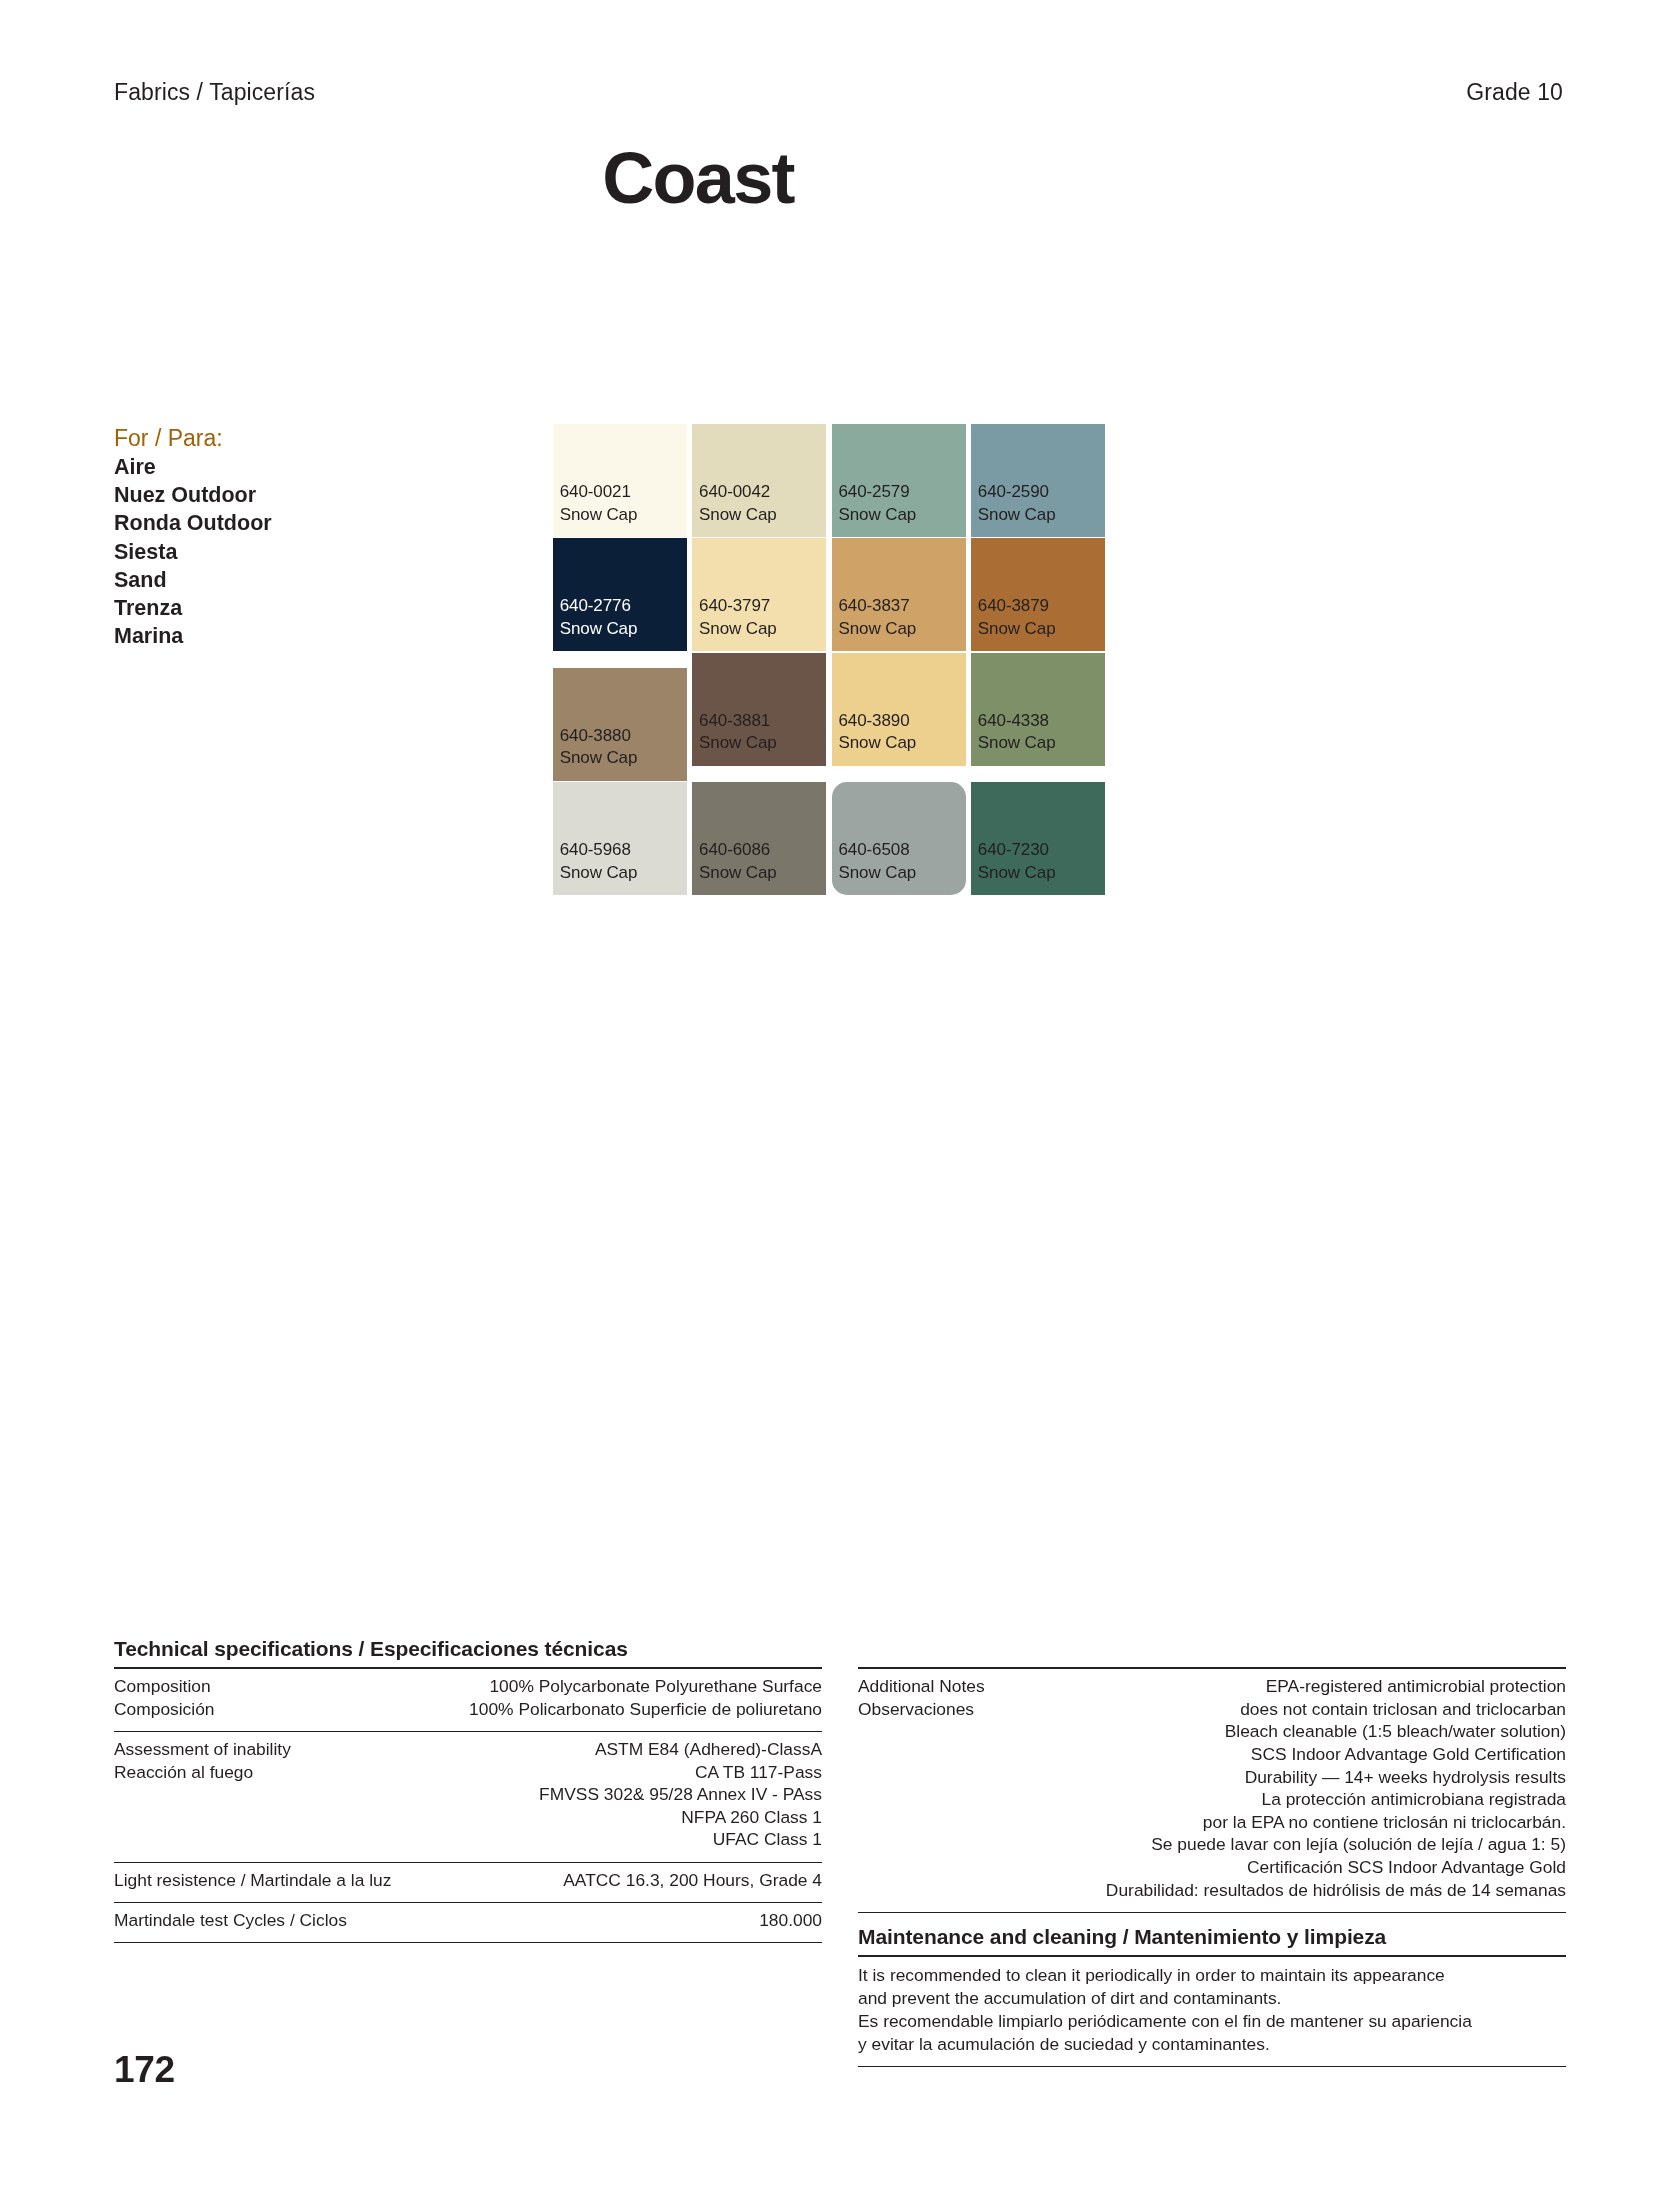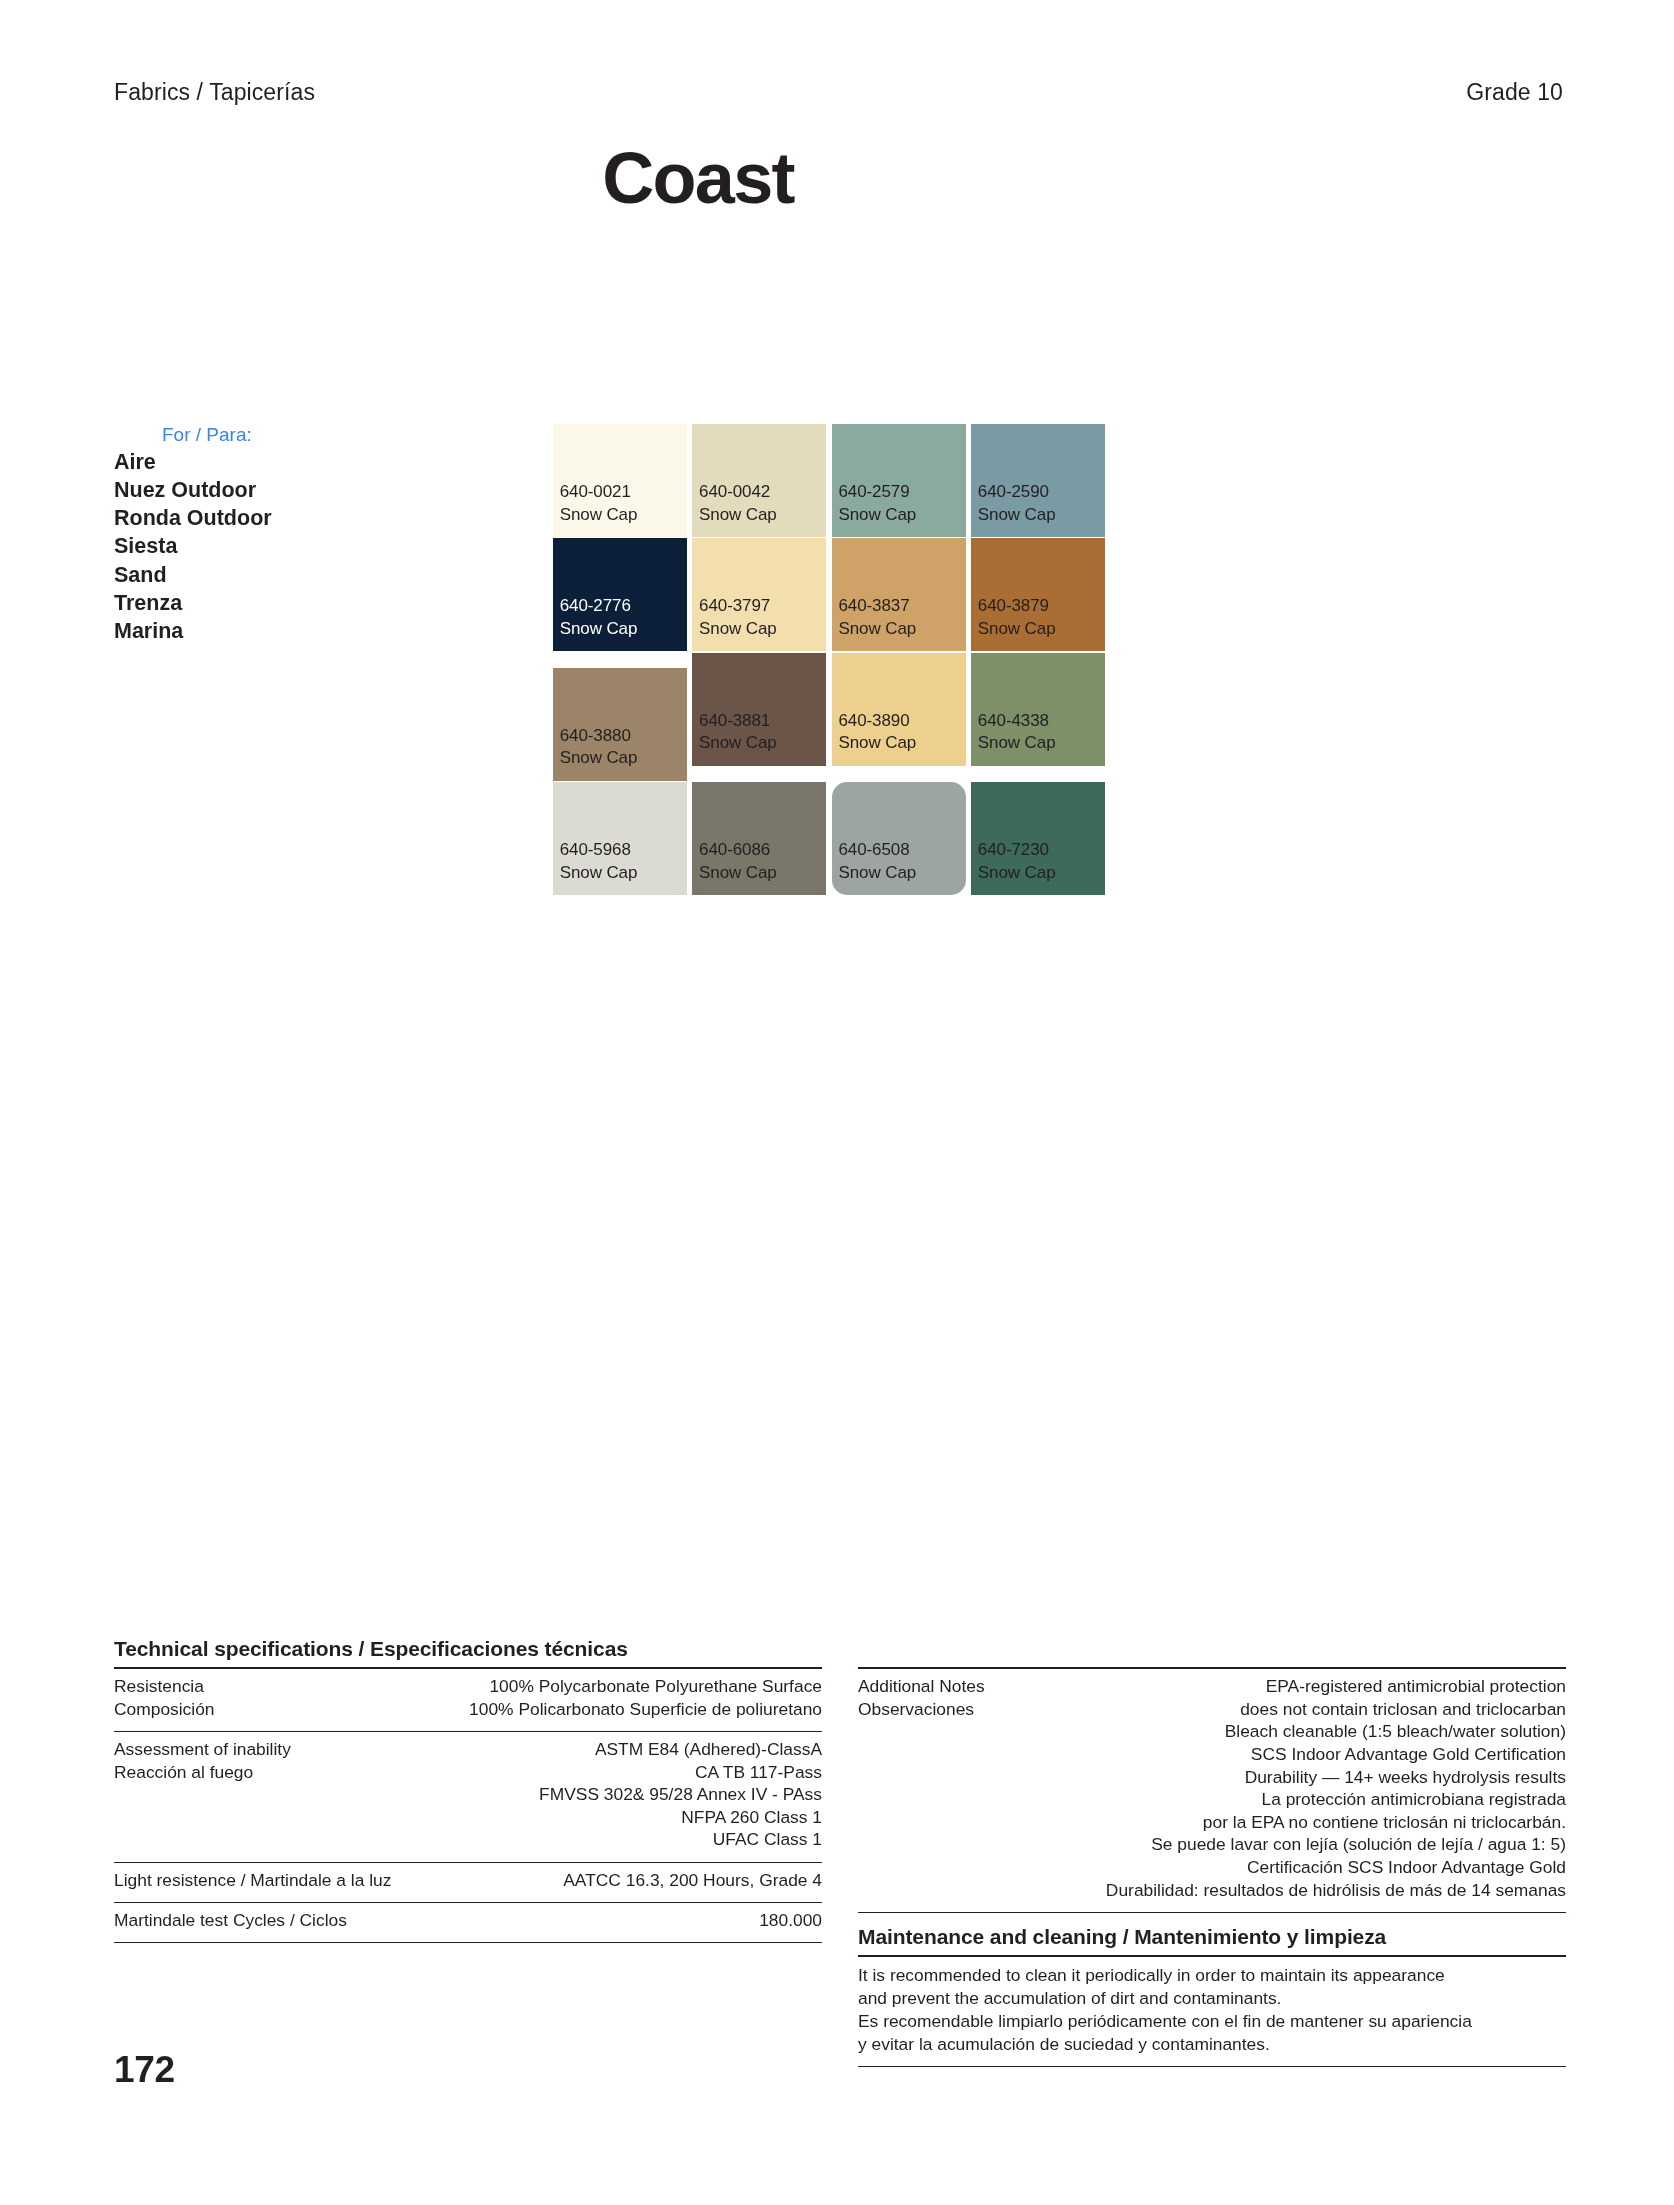--- a/index.html
+++ b/index.html
@@ -16,21 +16,21 @@
   .hdr { position:absolute; left:114px; top:79px; width:1449px;
          display:flex; justify-content:space-between; align-items:baseline; }
   .hdr-left, .hdr-right { font-size:23px; font-weight:400; color:#231f20; letter-spacing:0.1px; }
 
   
   .title { position:absolute; left:0; top:142px; width:1396px; text-align:center;
            font-size:72px; font-weight:700; letter-spacing:-1.7px; color:#231f20; line-height:1; }
 
   
   .forpara { position:absolute; left:114px; top:423px; width:376px; }
-  .forpara .lead { font-size:19px; font-weight:400; line-height:1.31; color:#3b82f6;margin-left:48px; }
+  .forpara .lead { font-size:23px; font-weight:400; line-height:1.31; color:#a16207; }
   .forpara ul { list-style:none; }
   .forpara li { font-size:21.5px; font-weight:700; line-height:1.31; color:#231f20; }
 
   
   .grid { position:absolute; left:553px; top:424px;
           display:grid; grid-template-columns:repeat(4,134px);
           column-gap:5.4px; row-gap:1.3px; }
   .sw { width:134px; height:113px; position:relative; }
   .sw .lbl { position:absolute; left:6.7px; bottom:10.7px; font-size:17px; line-height:1.33;
              font-weight:400; letter-spacing:-0.1px; }
@@ -185,21 +185,21 @@
   </div>
 
 <div class="specs">
 
   <div class="col">
     <div class="sec-title">Technical specifications / Especificaciones técnicas</div>
     <div id="tech-table">
         <div class="rule"></div>
         <div class="row">
           <div class="k">
-            <span>Resistencia</span>
+            <span>Composition</span>
             <span>Composición</span>
           </div>
           <div class="v">
             <span>100% Polycarbonate Polyurethane Surface</span>
             <span>100% Policarbonato Superficie de poliuretano</span>
           </div>
         </div>
         <div class="rule-thin"></div>
         <div class="row">
           <div class="k">

